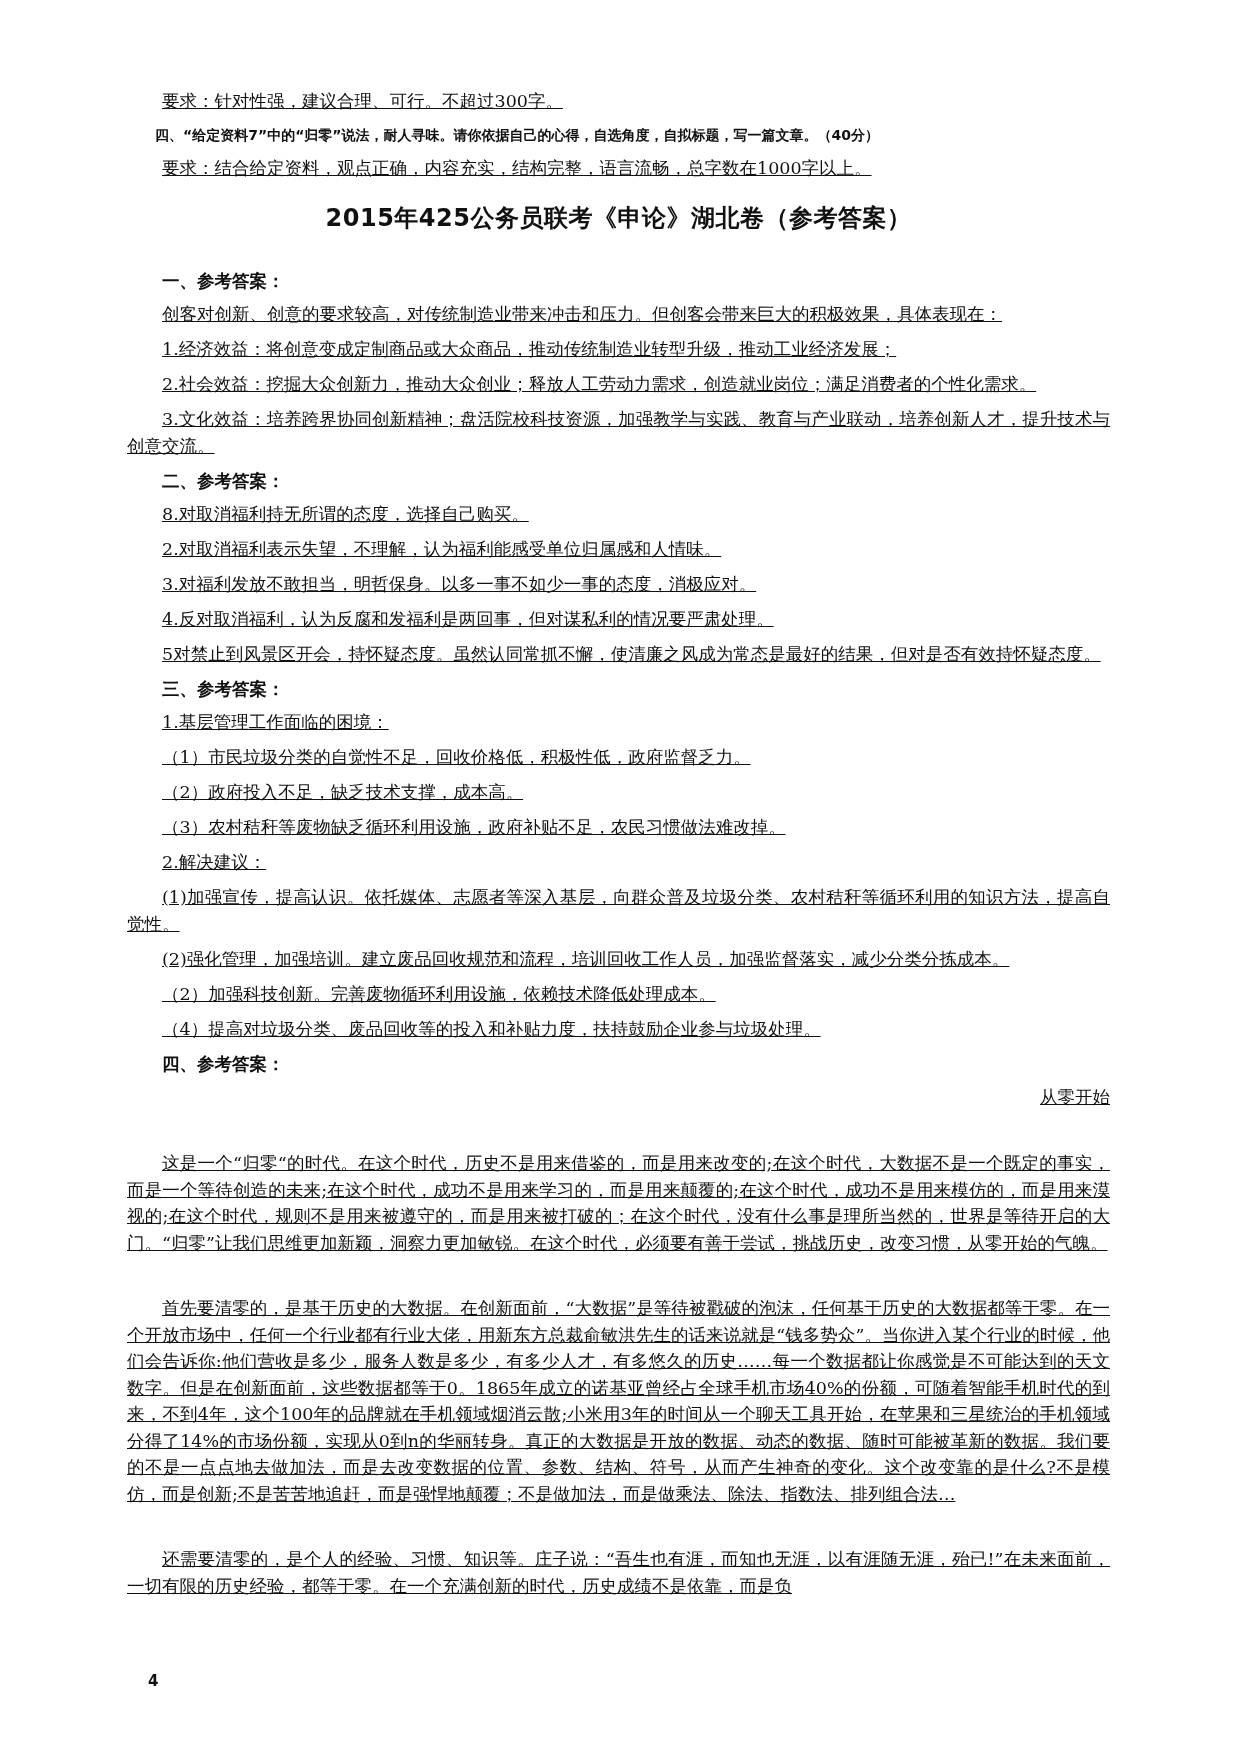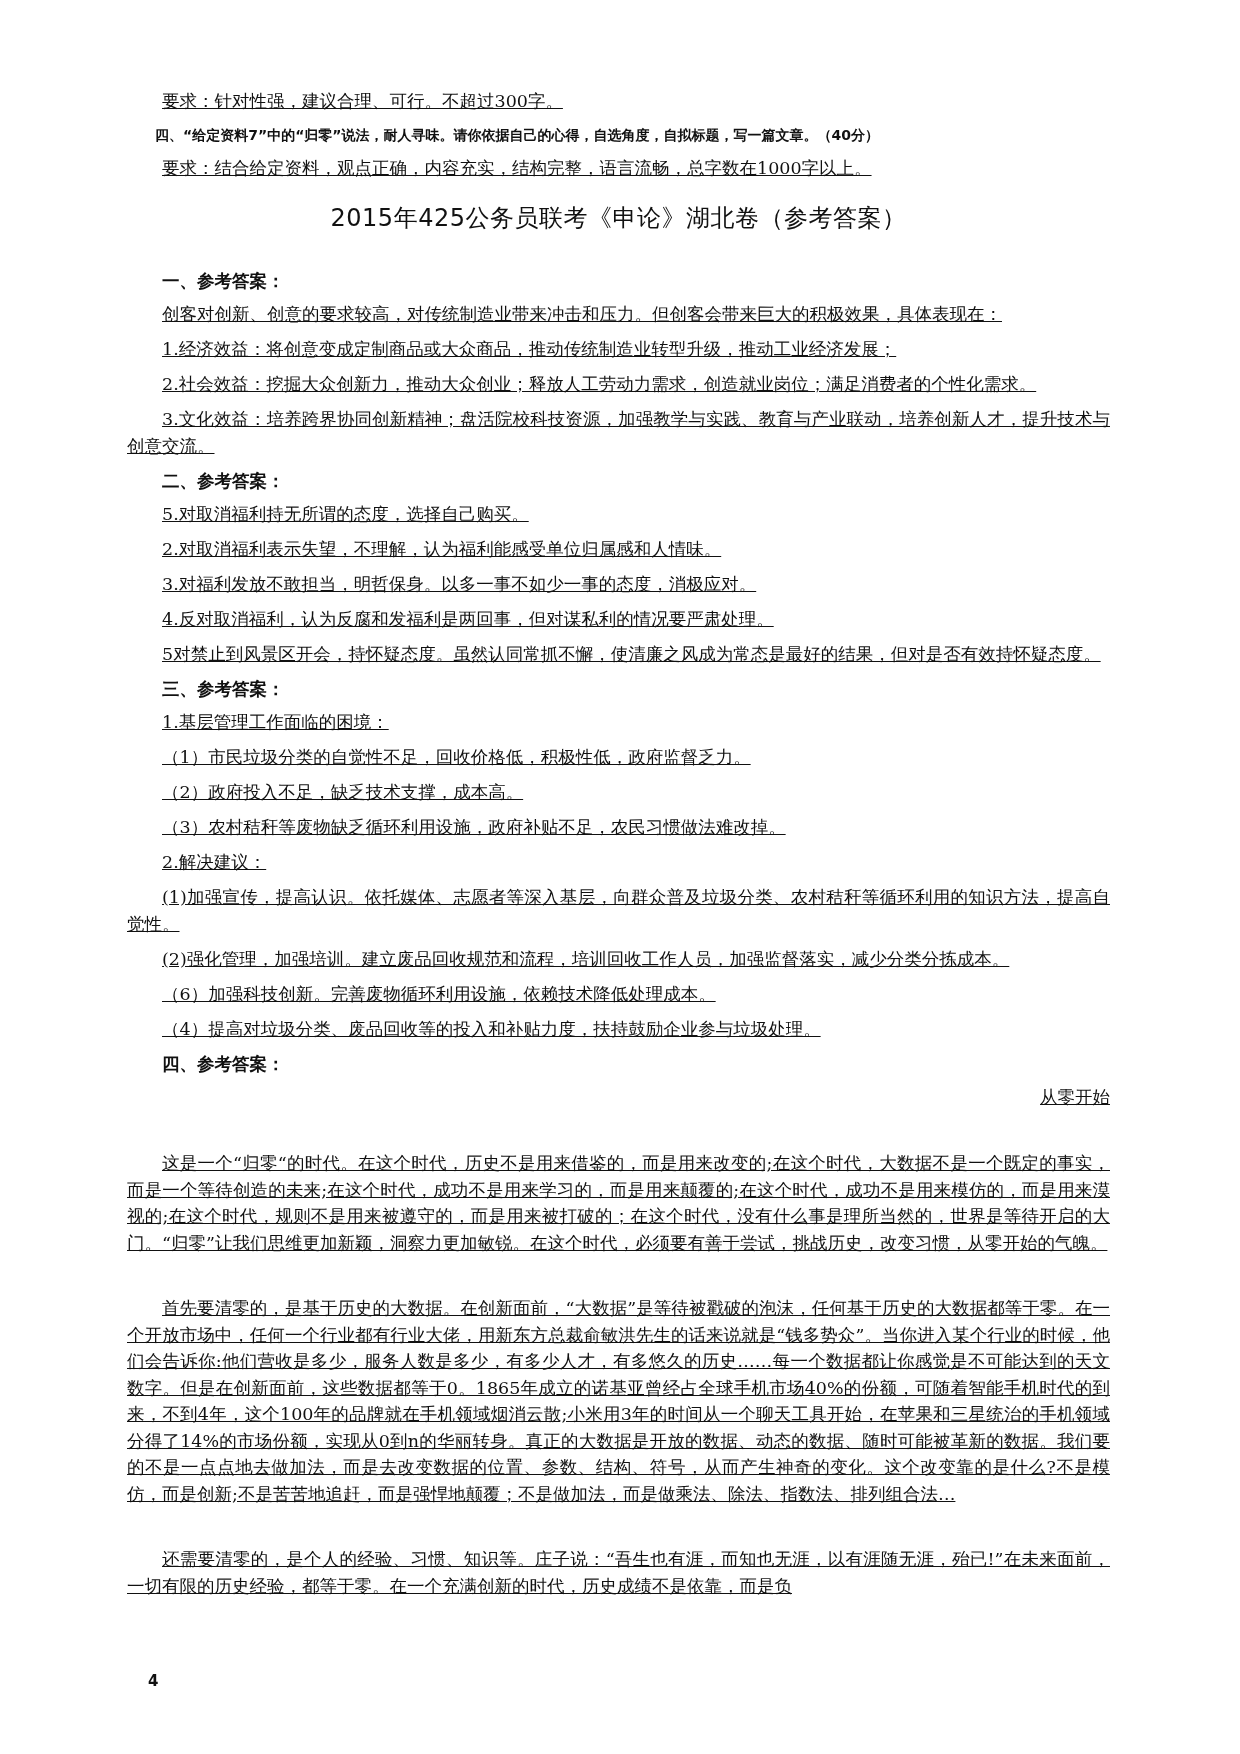--- a/index.html
+++ b/index.html
@@ -1,21 +1,21 @@
 <!DOCTYPE html>
 <html><head>
 <meta charset="utf-8">
 <style>
   html, body { margin: 0; padding: 0; background: #ffffff; }
   body { width: 1240px; height: 1754px; position: relative; overflow: hidden; color: #111; }
   .page { position: absolute; left: 127px; top: 88px; width: 983px;
           font-family: "DejaVu Serif", "Liberation Serif", serif; font-size: 17.5px; line-height: 27px; text-align: justify; }
   .p { margin: 0 0 8px 0; text-indent: 2em; text-decoration: underline; }
   .q { font-weight: bold; font-family: "DejaVu Sans", "Liberation Sans", sans-serif; font-size: 14px; line-height: 24px; margin: 0 0 8px 0; text-indent: 2em; }
-  .title { text-align: center; font-weight: normal; font-family: "DejaVu Sans", "Liberation Sans", sans-serif;
+  .title { text-align: center; font-weight: bold; font-family: "DejaVu Sans", "Liberation Sans", sans-serif;
            font-size: 24px; line-height: 32px; margin: 20px 0 34px 0; text-indent: 0; letter-spacing: 0.5px; }
   .h { font-weight: bold; font-family: "DejaVu Sans", "Liberation Sans", sans-serif; font-size: 17.5px; margin: 0 0 6px 0; text-indent: 2em; }
   .essay-title { text-align: right; text-indent: 0; margin: 0 0 0 0; }
   .essay { line-height: 26.5px; margin-bottom: 10px; margin-top: 39px; }
   .page-num { position: absolute; left: 148px; top: 1672px; font-family: "DejaVu Sans", "Liberation Sans", sans-serif;
               font-weight: bold; font-size: 15px; }
 </style>
 </head>
 <body>
 
@@ -29,37 +29,37 @@
   <section>
     <p class="h">一、参考答案：</p>
     <p class="p">创客对创新、创意的要求较高，对传统制造业带来冲击和压力。但创客会带来巨大的积极效果，具体表现在：</p>
     <p class="p">1.经济效益：将创意变成定制商品或大众商品，推动传统制造业转型升级，推动工业经济发展；</p>
     <p class="p">2.社会效益：挖掘大众创新力，推动大众创业；释放人工劳动力需求，创造就业岗位；满足消费者的个性化需求。</p>
     <p class="p">3.文化效益：培养跨界协同创新精神；盘活院校科技资源，加强教学与实践、教育与产业联动，培养创新人才，提升技术与创意交流。</p>
   </section>
 
   <section>
     <p class="h">二、参考答案：</p>
-    <p class="p">5.对取消福利持无所谓的态度，选择自己购买。</p>
+    <p class="p">8.对取消福利持无所谓的态度，选择自己购买。</p>
     <p class="p">2.对取消福利表示失望，不理解，认为福利能感受单位归属感和人情味。</p>
     <p class="p">3.对福利发放不敢担当，明哲保身。以多一事不如少一事的态度，消极应对。</p>
     <p class="p">4.反对取消福利，认为反腐和发福利是两回事，但对谋私利的情况要严肃处理。</p>
     <p class="p">5对禁止到风景区开会，持怀疑态度。虽然认同常抓不懈，使清廉之风成为常态是最好的结果，但对是否有效持怀疑态度。</p>
   </section>
 
   <section>
     <p class="h">三、参考答案：</p>
     <p class="p">1.基层管理工作面临的困境：</p>
     <p class="p">（1）市民垃圾分类的自觉性不足，回收价格低，积极性低，政府监督乏力。</p>
     <p class="p">（2）政府投入不足，缺乏技术支撑，成本高。</p>
     <p class="p">（3）农村秸秆等废物缺乏循环利用设施，政府补贴不足，农民习惯做法难改掉。</p>
     <p class="p">2.解决建议：</p>
     <p class="p">(1)加强宣传，提高认识。依托媒体、志愿者等深入基层，向群众普及垃圾分类、农村秸秆等循环利用的知识方法，提高自觉性。</p>
     <p class="p">(2)强化管理，加强培训。建立废品回收规范和流程，培训回收工作人员，加强监督落实，减少分类分拣成本。</p>
-    <p class="p">（6）加强科技创新。完善废物循环利用设施，依赖技术降低处理成本。</p>
+    <p class="p">（2）加强科技创新。完善废物循环利用设施，依赖技术降低处理成本。</p>
     <p class="p">（4）提高对垃圾分类、废品回收等的投入和补贴力度，扶持鼓励企业参与垃圾处理。</p>
   </section>
 
   <section>
     <p class="h">四、参考答案：</p>
     <p class="p essay-title">从零开始</p>
     <p class="p essay">这是一个“归零“的时代。在这个时代，历史不是用来借鉴的，而是用来改变的;在这个时代，大数据不是一个既定的事实，而是一个等待创造的未来;在这个时代，成功不是用来学习的，而是用来颠覆的;在这个时代，成功不是用来模仿的，而是用来漠视的;在这个时代，规则不是用来被遵守的，而是用来被打破的；在这个时代，没有什么事是理所当然的，世界是等待开启的大门。“归零”让我们思维更加新颖，洞察力更加敏锐。在这个时代，必须要有善于尝试，挑战历史，改变习惯，从零开始的气魄。</p>
     <p class="p essay">首先要清零的，是基于历史的大数据。在创新面前，“大数据”是等待被戳破的泡沫，任何基于历史的大数据都等于零。在一个开放市场中，任何一个行业都有行业大佬，用新东方总裁俞敏洪先生的话来说就是“钱多势众”。当你进入某个行业的时候，他们会告诉你:他们营收是多少，服务人数是多少，有多少人才，有多悠久的历史……每一个数据都让你感觉是不可能达到的天文数字。但是在创新面前，这些数据都等于0。1865年成立的诺基亚曾经占全球手机市场40%的份额，可随着智能手机时代的到来，不到4年，这个100年的品牌就在手机领域烟消云散;小米用3年的时间从一个聊天工具开始，在苹果和三星统治的手机领域分得了14%的市场份额，实现从0到n的华丽转身。真正的大数据是开放的数据、动态的数据、随时可能被革新的数据。我们要的不是一点点地去做加法，而是去改变数据的位置、参数、结构、符号，从而产生神奇的变化。这个改变靠的是什么?不是模仿，而是创新;不是苦苦地追赶，而是强悍地颠覆；不是做加法，而是做乘法、除法、指数法、排列组合法…</p>
     <p class="p essay">还需要清零的，是个人的经验、习惯、知识等。庄子说：“吾生也有涯，而知也无涯，以有涯随无涯，殆已!”在未来面前，一切有限的历史经验，都等于零。在一个充满创新的时代，历史成绩不是依靠，而是负</p>
   </section>

